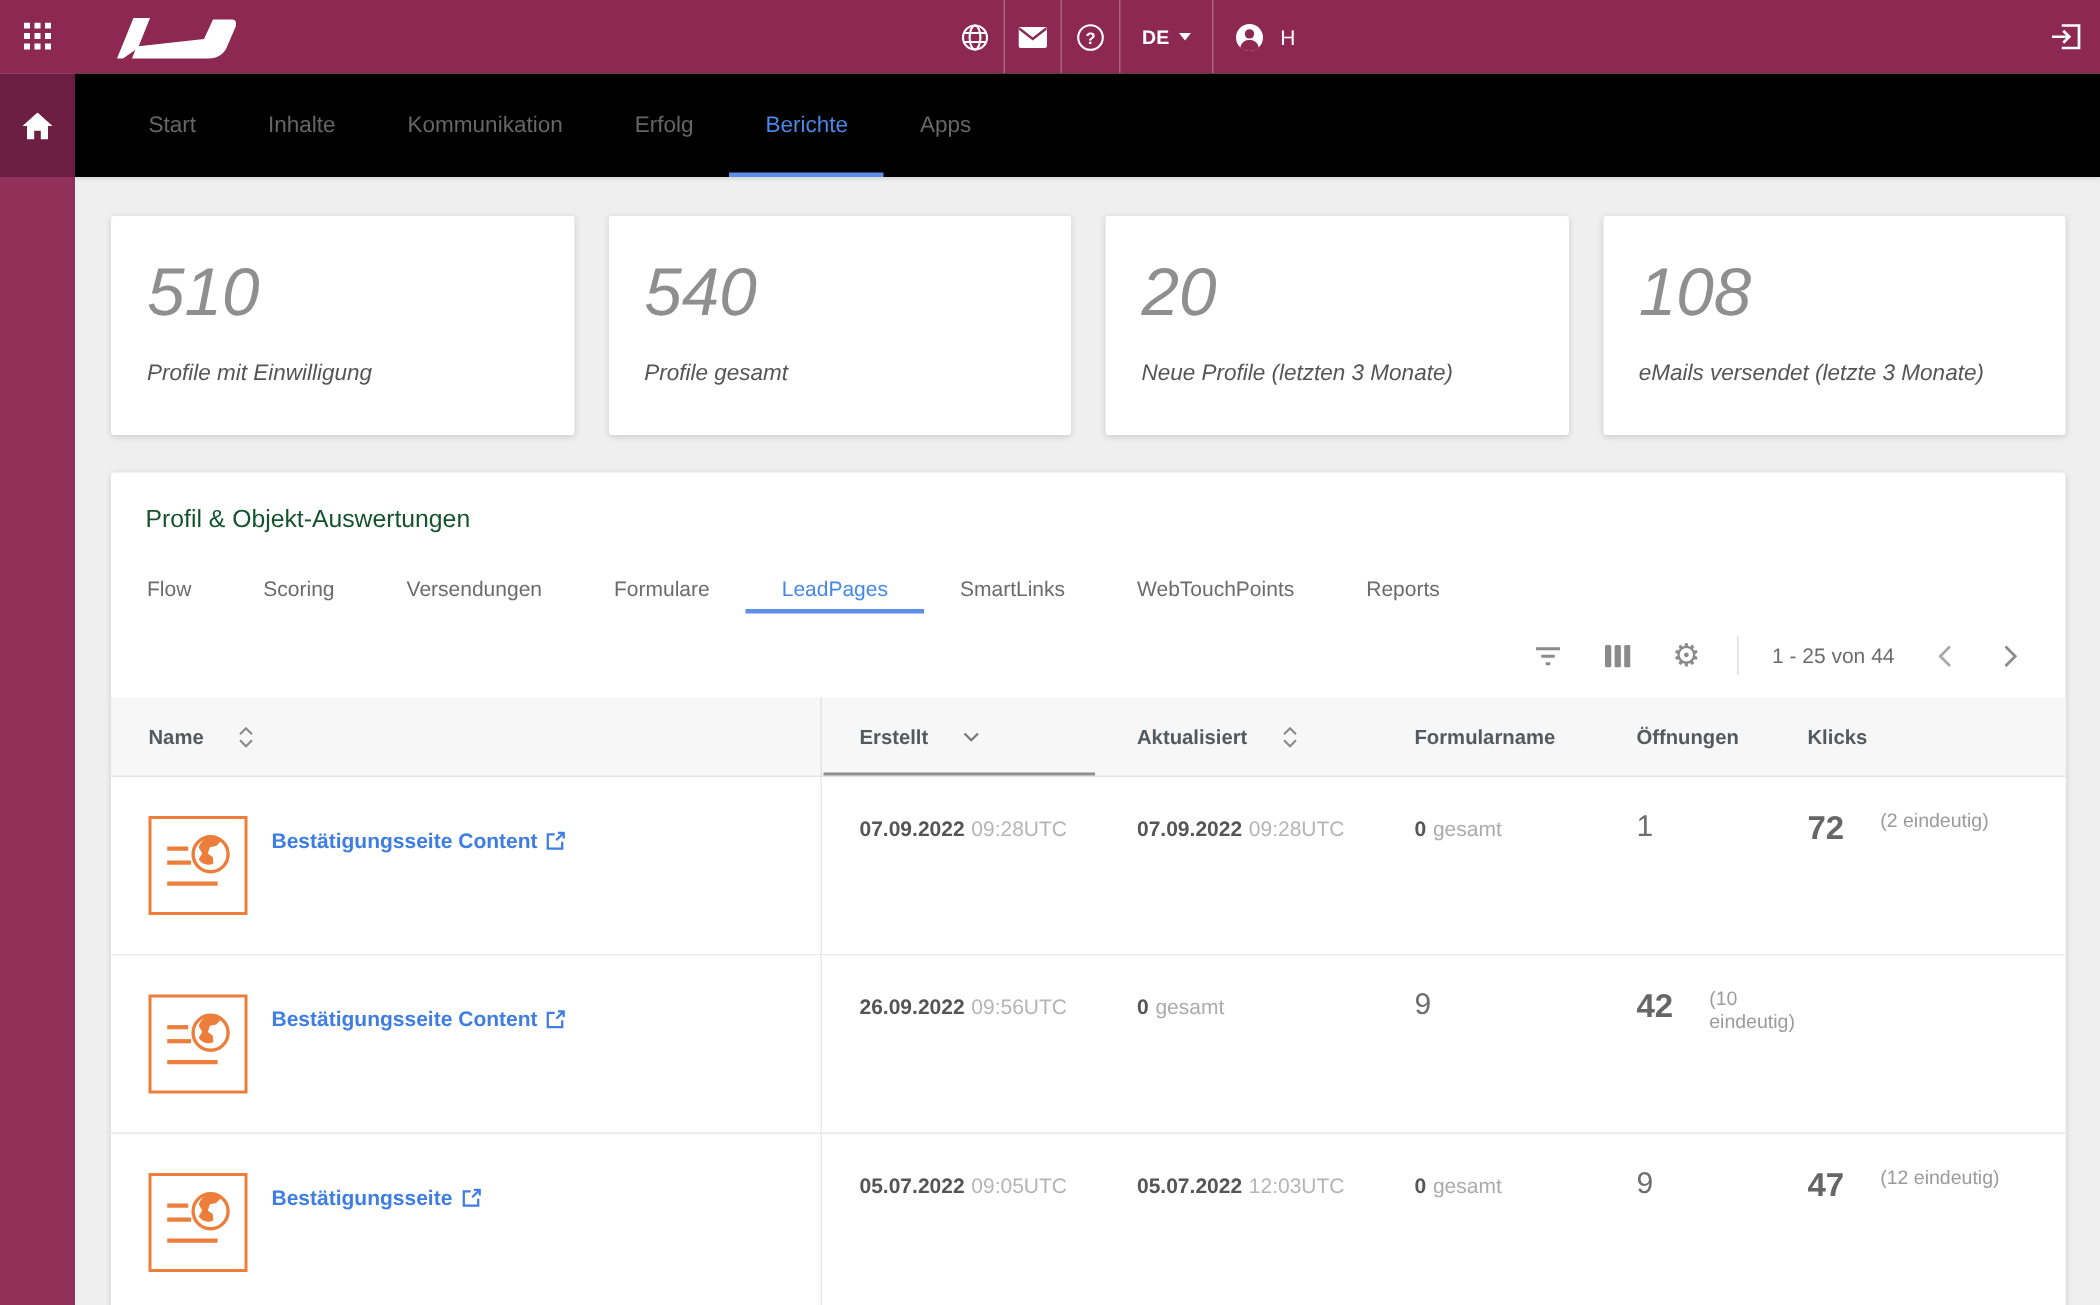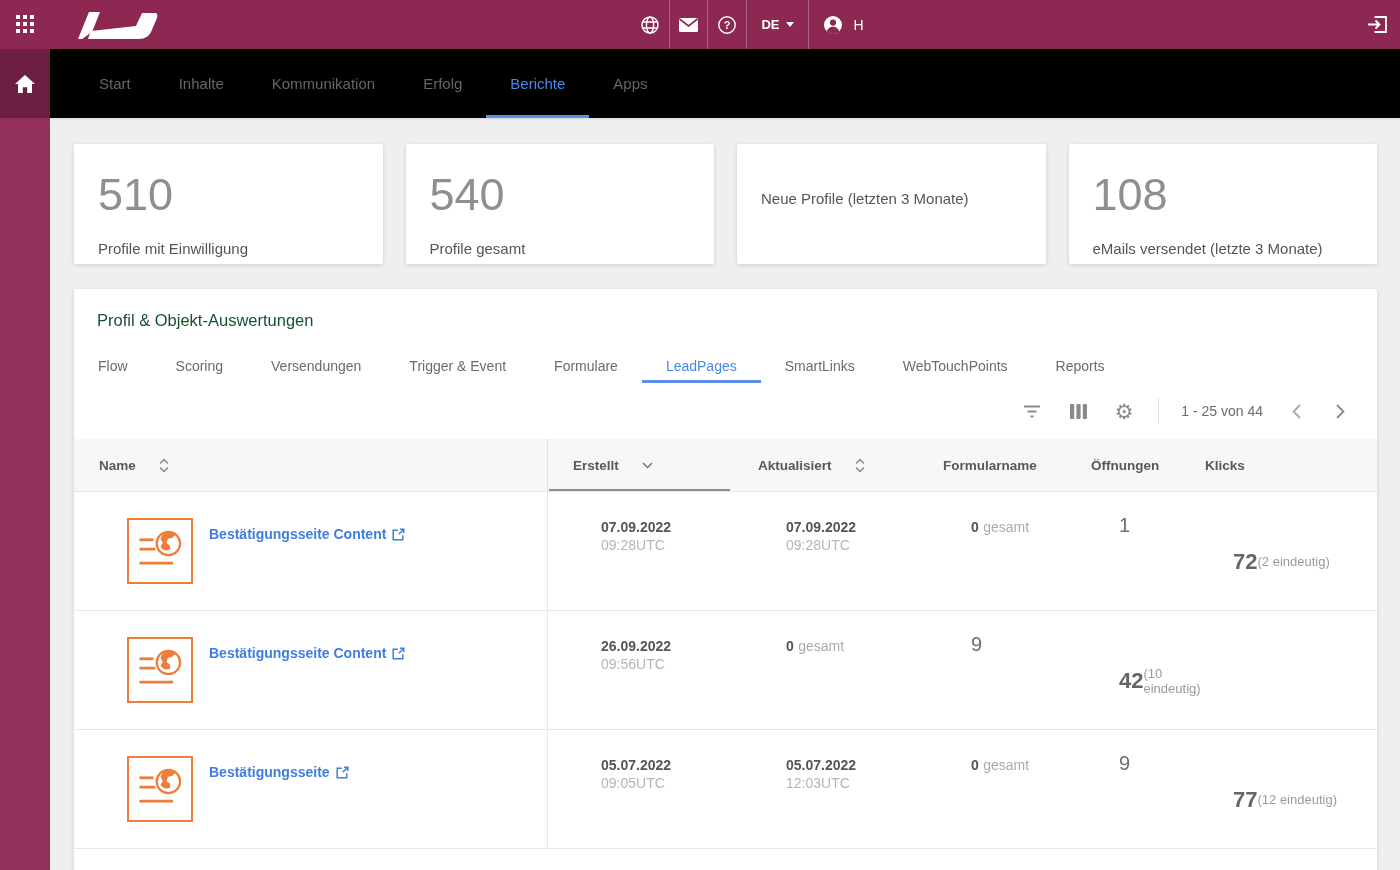--- a/index.html
+++ b/index.html
@@ -31,21 +31,21 @@
   
   .navbar { height:69px; background:#000000; display:flex; align-items:stretch; padding-left:25px; box-shadow:0 1px 3px rgba(0,0,0,.10); position:relative; z-index:2; flex:0 0 69px; }
   .nav-tab { padding:0 24px; display:flex; align-items:center; font-size:15px; color:#666; cursor:pointer; position:relative; }
   .nav-tab.active { color:#4787E8; }
   .nav-tab.active::after { content:""; position:absolute; left:0; right:0; bottom:0; height:3px; background:#5B8FEA; }
 
   
   .content { flex:1; background:#efefef; padding:26px 23px 0 24px; overflow:hidden; }
 
   .cards { display:grid; grid-template-columns:repeat(4,1fr); gap:23px; }
-  .card { background:#fff; height:120px; border-radius:2px; box-shadow:0 1px 4px rgba(0,0,0,.14); padding:26px 24px; }
+  .card { background:#fff; height:146px; border-radius:2px; box-shadow:0 1px 4px rgba(0,0,0,.14); padding:26px 24px;font-style:italic; }
   .card-value { font-size:45px; color:#8f8f8f; line-height:1.1; font-weight:400; }
   .card-label { margin-top:20px; font-size:15px; color:#555; }
 
   
   .panel { margin-top:25px; background:#fff; border-radius:2px 2px 0 0; box-shadow:0 1px 4px rgba(0,0,0,.14); height:600px; }
   .panel-title { padding:22px 24px 0 23px; font-size:16.5px; color:#14532d; height:44px; }
   .ptabs { display:flex; align-items:stretch; height:34px; margin-top:16px; }
   .ptab { padding:0 24px; display:flex; align-items:center; font-size:14px; color:#6b6b6b; cursor:pointer; position:relative; }
   .ptab.active { color:#4787E8; }
   .ptab.active::after { content:""; position:absolute; left:0; right:0; bottom:0; height:3px; background:#5B8FEA; }
@@ -59,30 +59,30 @@
 
   
   .thead { display:grid; grid-template-columns:474px 185px 185px 148px 114px 1fr; height:53px; background:#f7f7f7; border-bottom:1px solid #e5e5e5; }
   .th { display:flex; align-items:center; gap:23px; padding-left:25px; font-size:13.5px; font-weight:bold; color:#55595e; height:100%; cursor:pointer; }
   .th.static { cursor:default; }
   .th.col-name { border-right:1px solid #e2e2e2; }
   .th.sorted { position:relative; }
   .th.sorted::after { content:""; position:absolute; left:1px; right:3px; bottom:0; height:2px; background:#8f8f8f; }
 
   .trow { display:grid; grid-template-columns:474px 185px 185px 148px 114px 1fr; height:119px; background:#fff; border-bottom:1px solid #e8e8e8; }
-  .td { padding:26px 0 0 25px;margin-left:28px; }
+  .td { padding:26px 0 0 25px; }
   .td.col-name { border-right:1px solid #e8e8e8; display:flex; align-items:flex-start; gap:16px; }
   .doc-thumb { width:66px; height:66px; border:2px solid #ED7D3B; background:#fff; display:flex; align-items:center; justify-content:center; cursor:pointer; flex:0 0 66px; }
   .row-link { margin-top:8px; display:flex; align-items:center; gap:6px; color:#3E7EE2; font-size:14px; font-weight:bold; text-decoration:none; cursor:pointer; }
   .date-strong { font-size:14px; font-weight:bold; color:#555; }
   .date-light { font-size:14px; color:#b5b5b5; }
   .form-strong { font-size:14px; font-weight:bold; color:#555; }
   .form-light { font-size:14px; color:#ababab; }
   .opens-val { font-size:20px; color:#6e6e6e; padding-top:22px !important; }
-  .td.col-clicks { padding-top:21px; display:flex; align-items:center; gap:0; }
+  .td.col-clicks { padding-top:21px; display:flex; align-items:flex-start; gap:24px; }
   .clicks-val { font-size:22px; font-weight:bold; color:#666; }
   .clicks-note { font-size:13px; color:#9b9b9b; }
 
   svg { display:block; }
 </style>
 </head>
 <body>
 
 <div class="app">
 
@@ -179,36 +179,36 @@
         <div class="cards">
           <div class="card">
             <div class="card-value">510</div>
             <div class="card-label">Profile mit Einwilligung</div>
           </div>
           <div class="card">
             <div class="card-value">540</div>
             <div class="card-label">Profile gesamt</div>
           </div>
           <div class="card">
+            <div class="card-value">20</div>
             <div class="card-label">Neue Profile (letzten 3 Monate)</div>
           </div>
           <div class="card">
             <div class="card-value">108</div>
             <div class="card-label">eMails versendet (letzte 3 Monate)</div>
           </div>
         </div>
 
         <section class="panel">
           <div class="panel-title">Profil &amp; Objekt-Auswertungen</div>
 
           <div class="ptabs">
             <span class="ptab">Flow</span>
             <span class="ptab">Scoring</span>
             <span class="ptab">Versendungen</span>
-            <span class="ptab">Trigger &amp; Event</span>
             <span class="ptab">Formulare</span>
             <span class="ptab active">LeadPages</span>
             <span class="ptab">SmartLinks</span>
             <span class="ptab">WebTouchPoints</span>
             <span class="ptab">Reports</span>
           </div>
 
           <div class="toolbar">
             <span class="tool-btn">
               <svg width="18" height="13" viewBox="0 0 18 13">
@@ -379,21 +379,21 @@
             <div class="td">
               <span class="date-strong">05.07.2022</span>
               <span class="date-light">12:03UTC</span>
             </div>
             <div class="td">
               <span class="form-strong">0</span>
               <span class="form-light">gesamt</span>
             </div>
             <div class="td opens-val">9</div>
             <div class="td col-clicks">
-              <span class="clicks-val">77</span>
+              <span class="clicks-val">47</span>
               <span class="clicks-note">(12 eindeutig)</span>
             </div>
           </div>
 
         </section>
       </div>
     </div>
   </div>
 </div>
 

